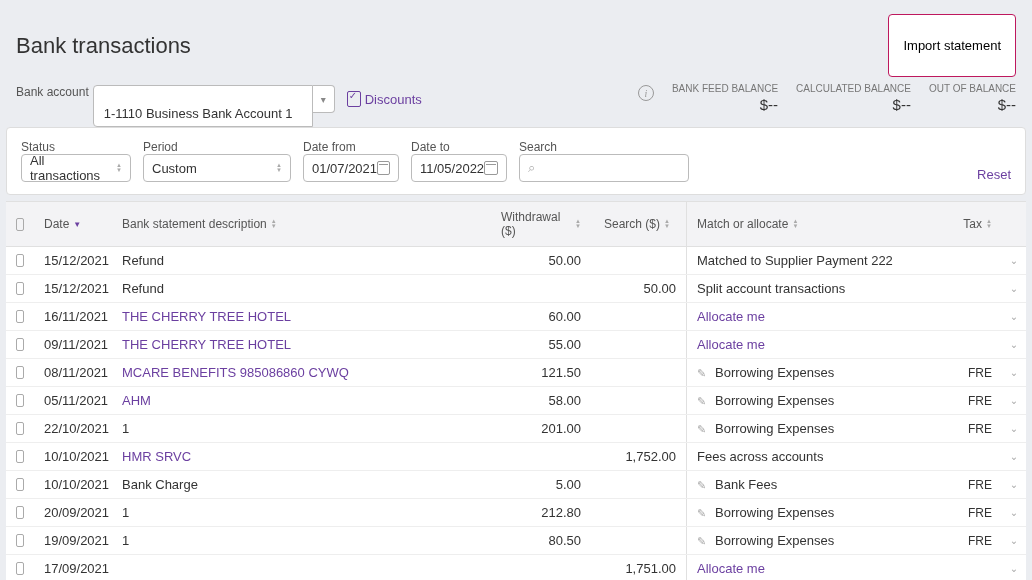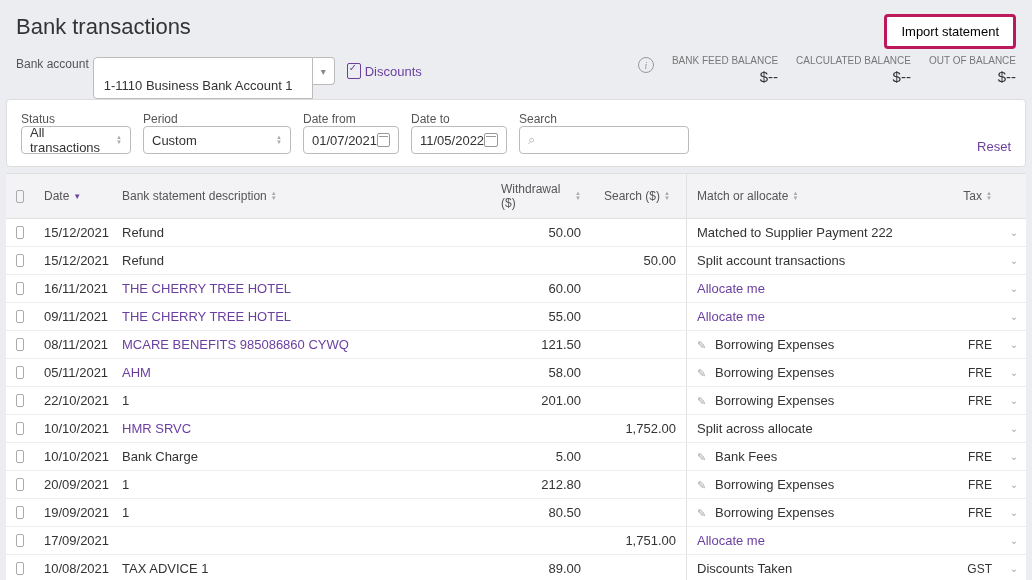--- a/index.html
+++ b/index.html
@@ -9,32 +9,32 @@
     font-size: 13px;
     color: #333;
     width: 1032px;
   }
   .header-area {
     padding: 14px 16px 8px;
   }
   .title-row {
     display: flex;
     justify-content: space-between;
-    align-items: flex-start;
+    align-items: center;
   }
   .page-title {
     font-size: 22px;
     font-weight: 400;
     color: #333;
   }
   .import-btn {
     background: #fff;
-    border: 3px solid #be185d;
+    border: 1px solid #be185d;
     border-radius: 4px;
-    padding: 7px 14px;
+    padding: 23px 14px;
     font-size: 13px;
     cursor: pointer;
   }
   .sub-row {
     display: flex;
     justify-content: space-between;
     align-items: flex-end;
     margin-top: 6px;
   }
   .left-sub {
@@ -503,21 +503,21 @@
         <div class="col col-check">
           <span class="checkbox"></span>
         </div>
         <div class="col col-date date-cell">10/10/2021</div>
         <div class="col col-desc">
           <a class="desc-link">HMR SRVC</a>
         </div>
         <div class="col col-with num"></div>
         <div class="col col-dep num">1,752.00</div>
         <div class="col col-match">
-          <span class="match-text">Split across allocate</span>
+          <span class="match-text">Fees across accounts</span>
         </div>
         <div class="col col-tax tax-cell"></div>
         <div class="col col-exp">
           <span class="exp-chev">⌄</span>
         </div>
       </div>
       <div class="trow">
         <div class="col col-check">
           <span class="checkbox"></span>
         </div>

